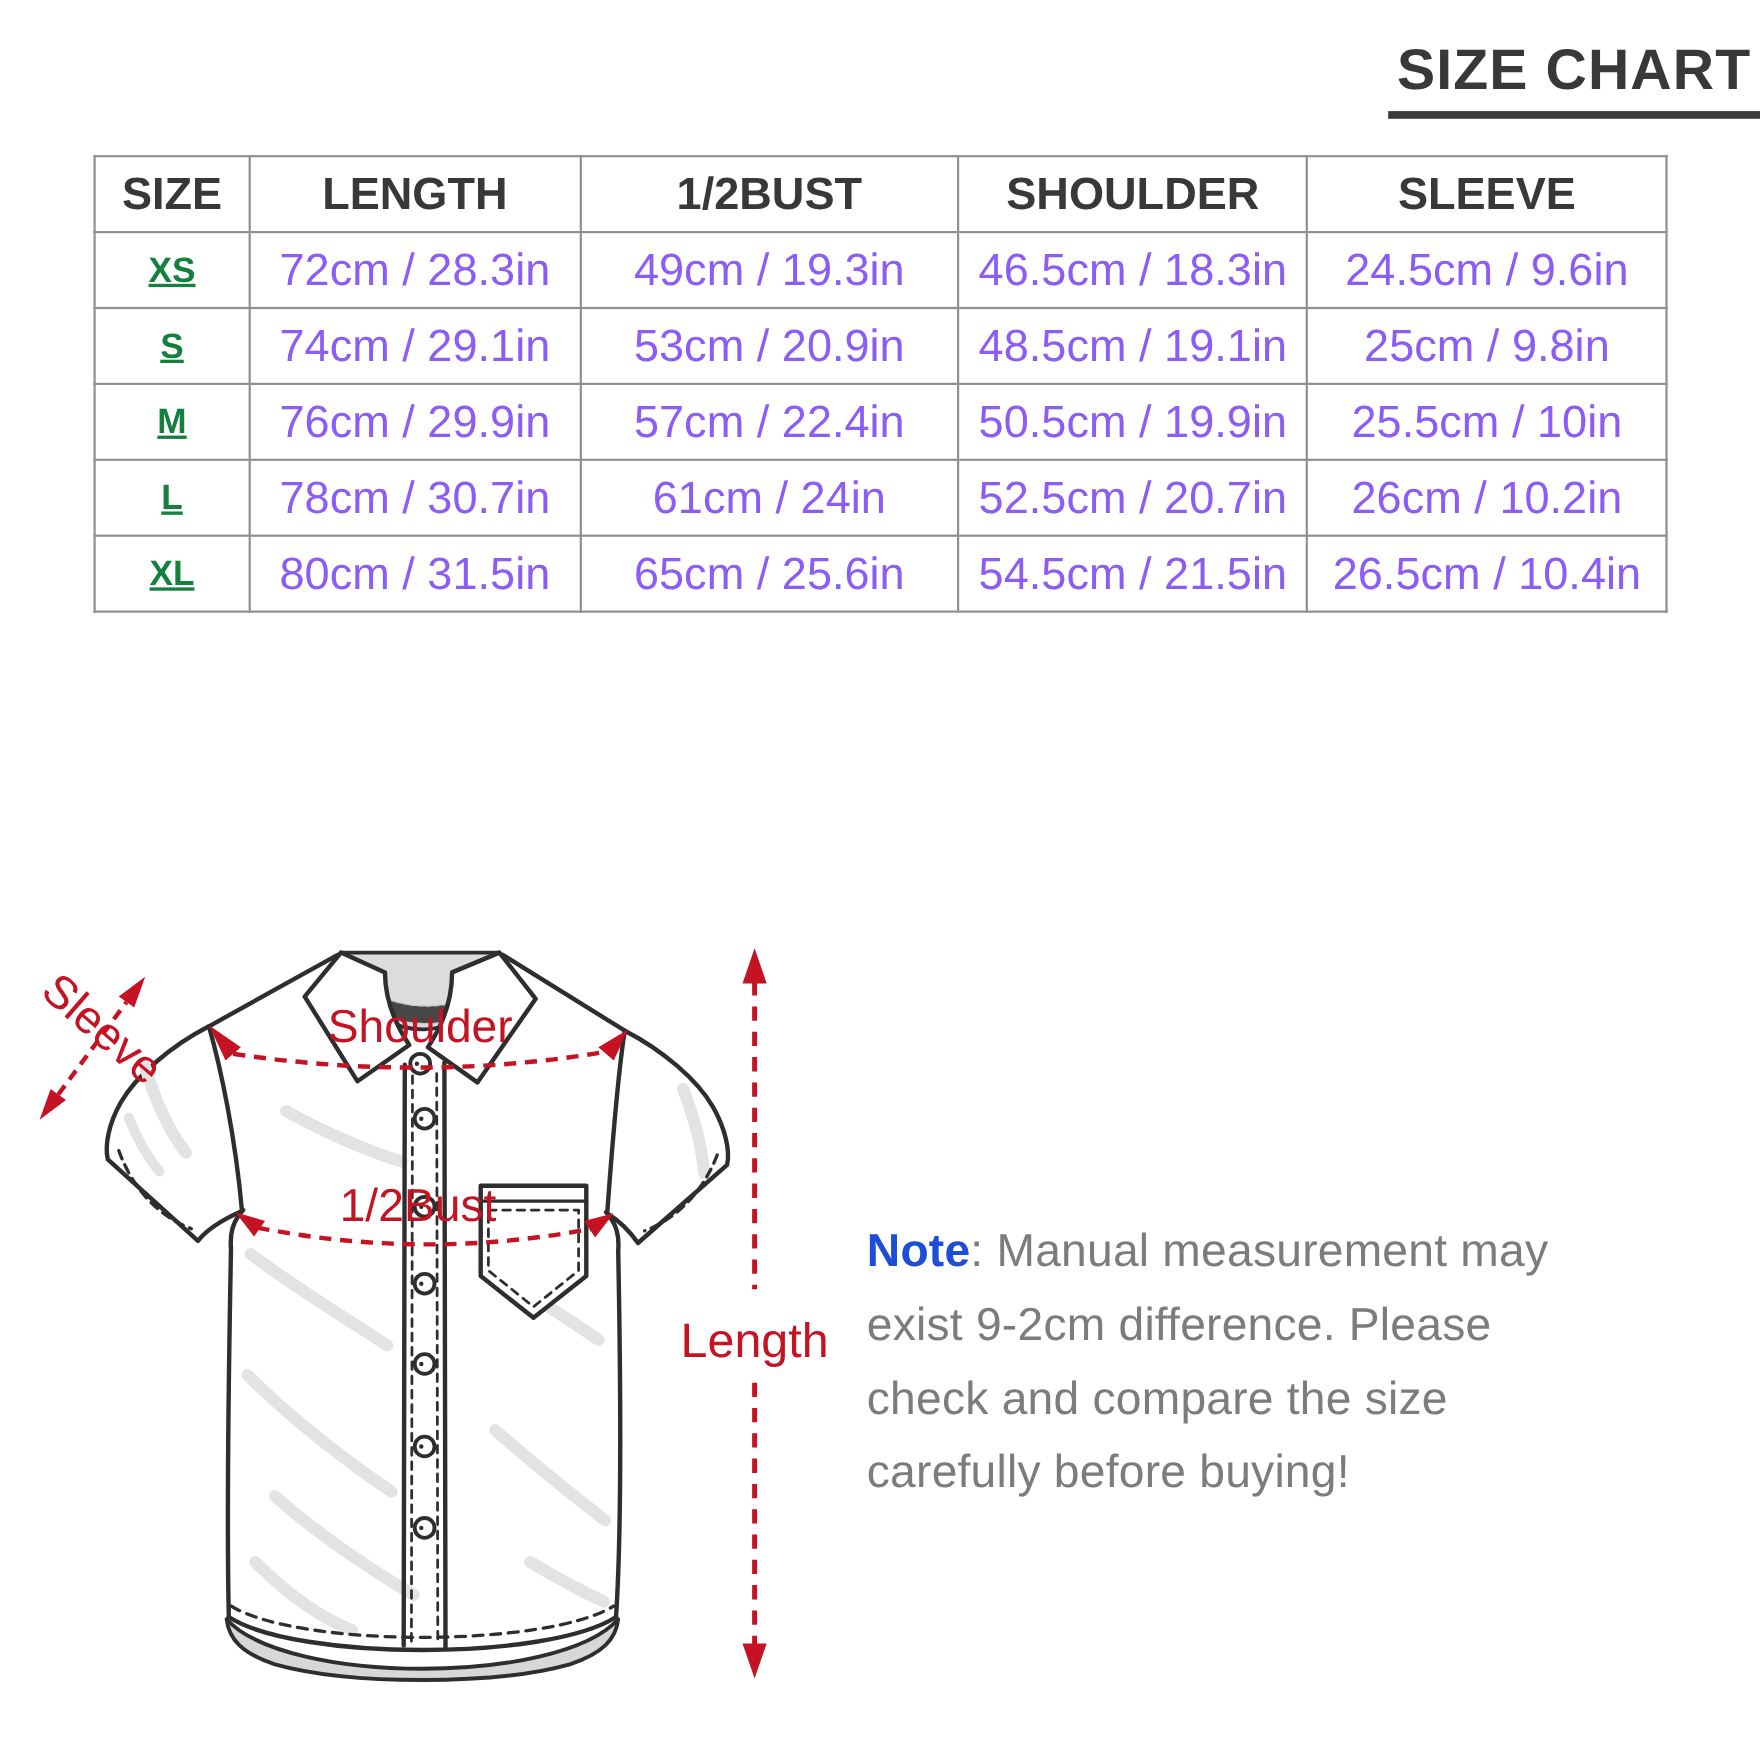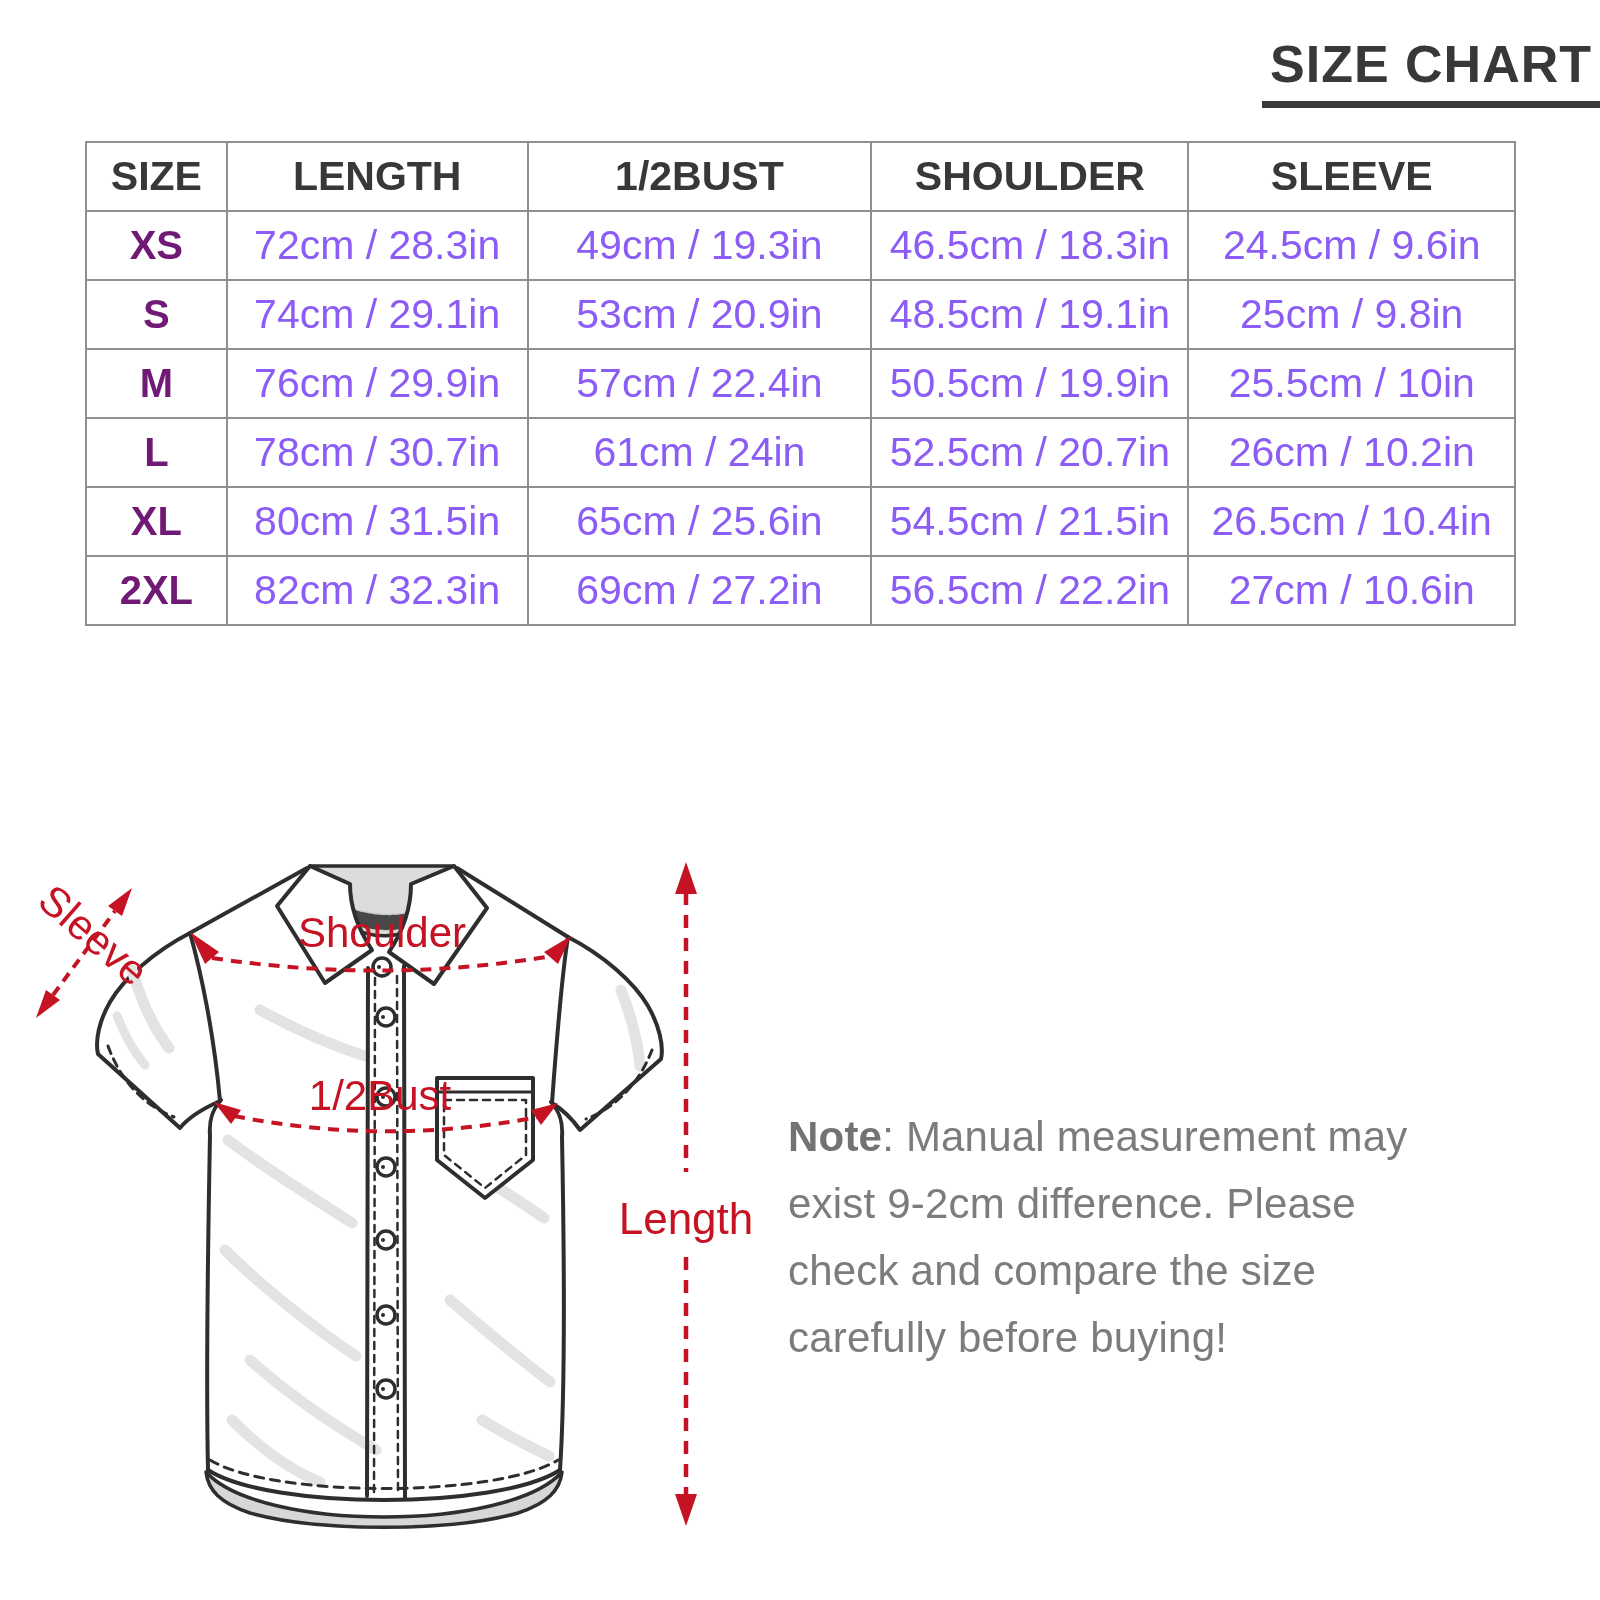--- a/index.html
+++ b/index.html
@@ -15,33 +15,33 @@
   }
   table.size-table{
     position:absolute;left:85px;top:141px;width:1431px;
     border-collapse:collapse;table-layout:fixed;
   }
   .size-table th,.size-table td{
     border:2px solid #8f8f8f;height:67px;text-align:center;vertical-align:middle;
     padding:0;white-space:nowrap;overflow:hidden;
   }
   .size-table th{font-size:41px;font-weight:bold;color:#383838;}
-  .size-table td.c-size{font-size:40px;font-weight:bold;color:#701a75;}
+  .size-table td.c-size{font-size:32px;font-weight:bold;color:#15803d;text-decoration:underline;}
   .size-table td.c-val{font-size:41px;font-weight:normal;color:#8b5cf6;}
   .col-size{width:9.85%;}
   .col-length{width:21.05%;}
   .col-bust{width:24.05%;}
   .col-shoulder{width:22.2%;}
   .col-sleeve{width:22.85%;}
   .diagram{position:absolute;left:20px;top:820px;width:760px;height:760px;}
   .note{
     position:absolute;left:788px;top:1061px;width:648px;
     font-size:42px;line-height:67px;color:#7c7c7c;letter-spacing:0.2px;
   }
-  .note b{color:#737373;}
+  .note b{color:#1d4ed8;}
 </style>
 </head>
 <body>
 
 <div class="title-wrap">
   <span class="title">SIZE CHART</span>
 </div>
 
 <table class="size-table">
   <colgroup>
@@ -89,27 +89,20 @@
     <td class="c-val">52.5cm / 20.7in</td>
     <td class="c-val">26cm / 10.2in</td>
   </tr>
       <tr>
     <td class="c-size">XL</td>
     <td class="c-val">80cm / 31.5in</td>
     <td class="c-val">65cm / 25.6in</td>
     <td class="c-val">54.5cm / 21.5in</td>
     <td class="c-val">26.5cm / 10.4in</td>
   </tr>
-      <tr>
-    <td class="c-size">2XL</td>
-    <td class="c-val">82cm / 32.3in</td>
-    <td class="c-val">69cm / 27.2in</td>
-    <td class="c-val">56.5cm / 22.2in</td>
-    <td class="c-val">27cm / 10.6in</td>
-  </tr>
     </tbody>
 </table>
 
 <div class="diagram">
   <svg width="760" height="760" viewBox="0 0 760 760" xmlns="http://www.w3.org/2000/svg">
     <g stroke-linejoin="round" stroke-linecap="round">
 
       <path d="M 170,113 C 135,131 104,158 90,182 C 79,201 75,221 78,234 L 160,308 C 168,298 182,289 200,281 C 194,214 181,152 170,113 Z" fill="#ffffff" stroke="#2e2e2e" stroke-width="4"></path>
       <path d="M 112,150 C 121,180 132,206 149,228" fill="none" stroke="#e3e3e3" stroke-width="11"></path>
       <path d="M 97,196 C 105,216 113,231 125,245" fill="none" stroke="#e3e3e3" stroke-width="9"></path>

